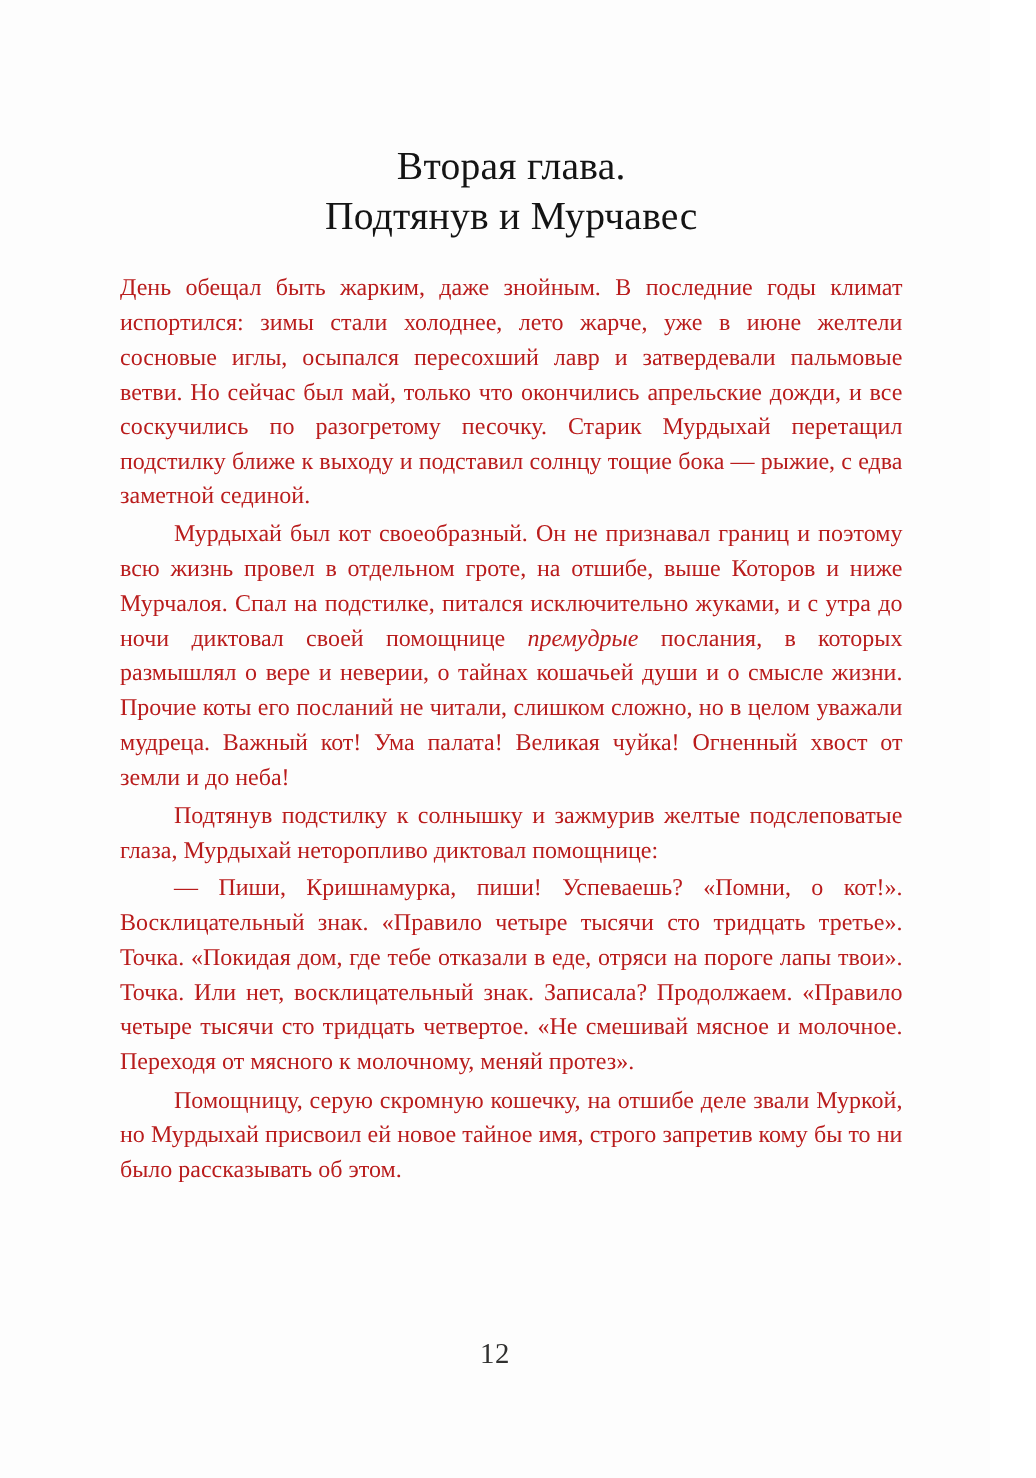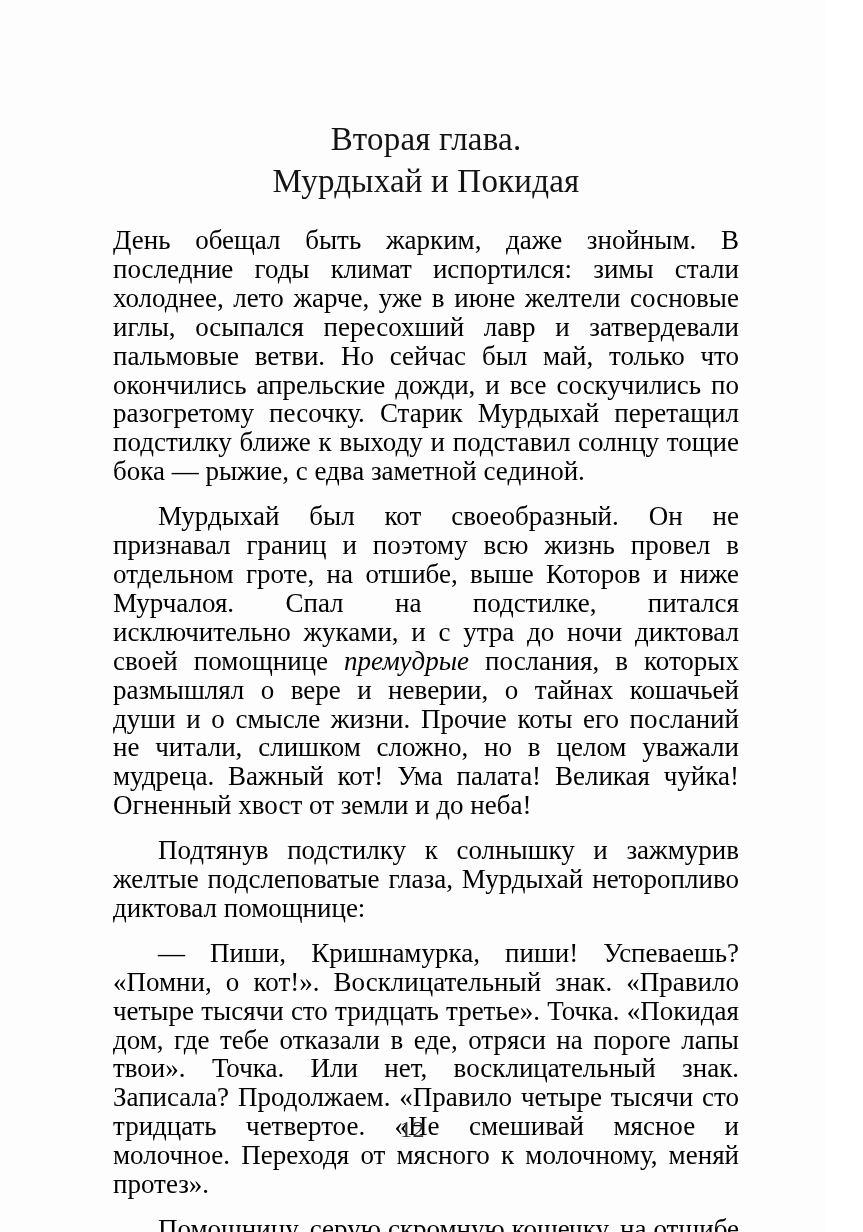--- a/index.html
+++ b/index.html
@@ -46,27 +46,27 @@
     display: block;
     white-space: nowrap;
   }
 
   
   .body-text {
     margin-top: 24px;
   }
 
   p.para {
-    margin: 16px;
-    font-size: 27px;
+    margin: 3px;
+    font-size: 20px;
     line-height: 28.9px;
     text-align: justify;
     text-justify: inter-word;
     hyphens: manual;
-    color: #000000;
+    color: #b91c1c;
   }
 
   p.para.indent {
     text-indent: 45px;
   }
 
   p.para.first {
     text-indent: 0;
   }
 
@@ -88,21 +88,21 @@
 </style>
 </head>
 <body>
 
 <div class="page">
 
   <div class="content">
 
     <h1 class="chapter-title">
       <span class="title-line">Вторая глава.</span>
-      <span class="title-line">Мурдыхай и Покидая</span>
+      <span class="title-line">Подтянув и Мурчавес</span>
     </h1>
 
     <div class="body-text">
 
       <p class="para first">День обещал быть жарким, даже знойным. В последние годы климат испортился: зимы стали холоднее, лето жарче, уже в июне желтели сосновые иглы, осыпался пересохший лавр и затвердевали пальмовые ветви. Но сейчас был май, только что окончились апрельские дожди, и все соскучились по разогретому песочку. Старик Мурдыхай перетащил подстилку ближе к выходу и подставил солнцу тощие бока — рыжие, с едва заметной сединой.</p>
 
       <p class="para indent"><span>Мурдыхай был кот своеобразный. Он не признавал границ и поэтому всю жизнь провел в отдельном гроте, на отшибе, выше Которов и ниже Мурчалоя. Спал на подстилке, питался исключительно жуками, и с утра до ночи диктовал своей помощнице </span><em class="italic-phrase">премудрые</em><span> послания, в которых размышлял о вере и неверии, о тайнах кошачьей души и о смысле жизни. Прочие коты его посланий не читали, слишком сложно, но в целом уважали мудреца. Важный кот! Ума палата! Великая чуйка! Огненный хвост от земли и до неба!</span></p>
 
       <p class="para indent">Подтянув подстилку к солнышку и зажмурив желтые подслеповатые глаза, Мурдыхай неторопливо диктовал помощнице:</p>
 

